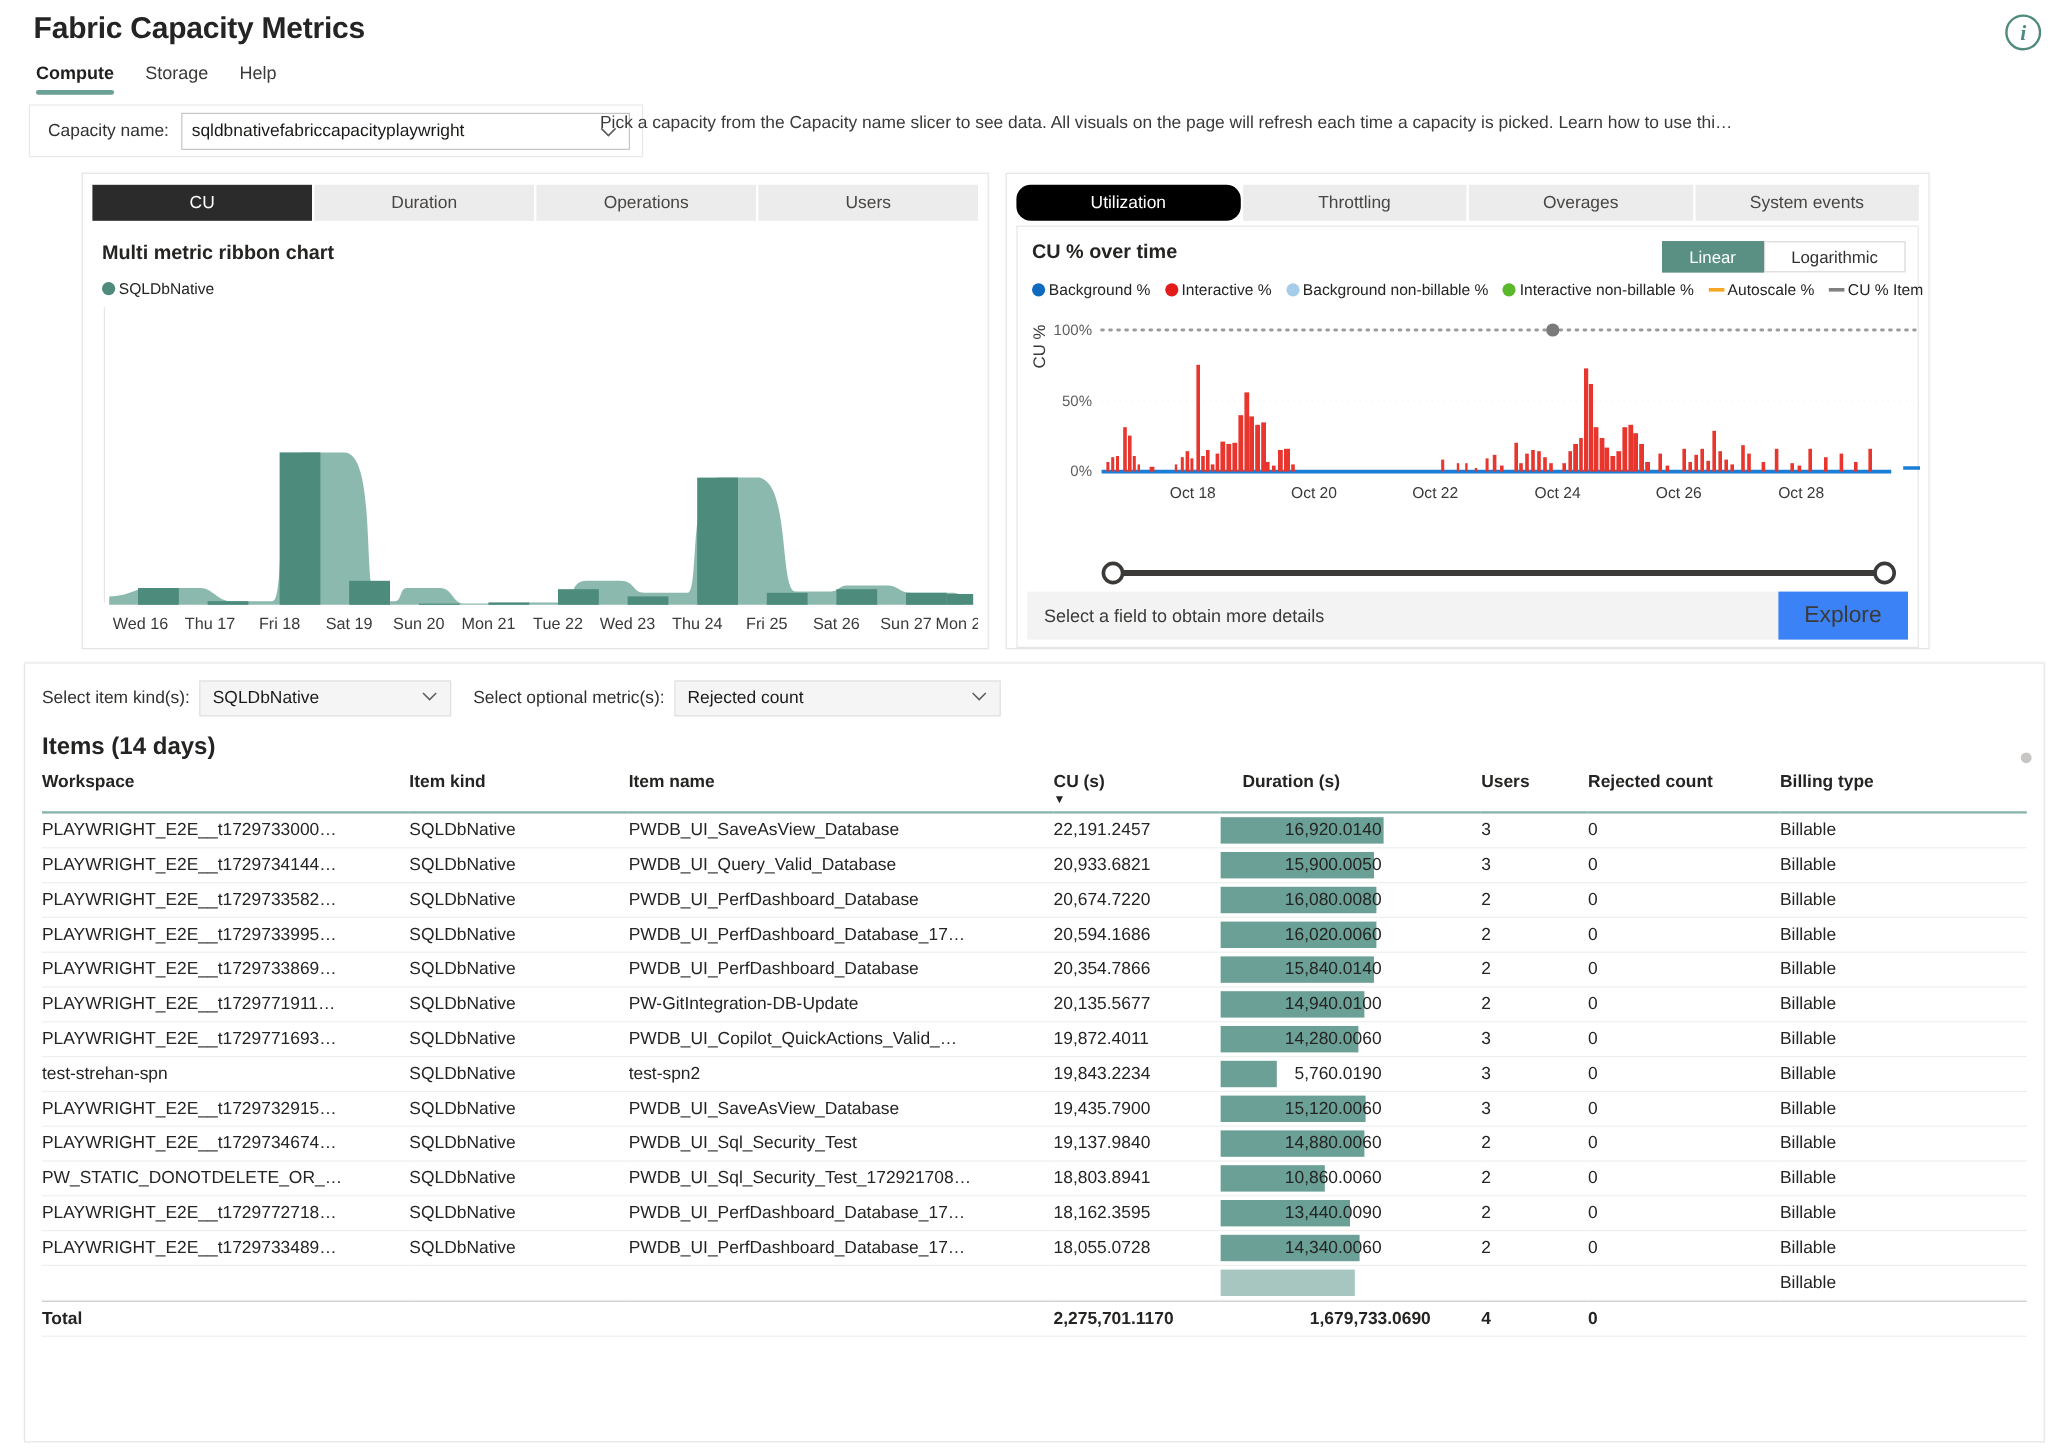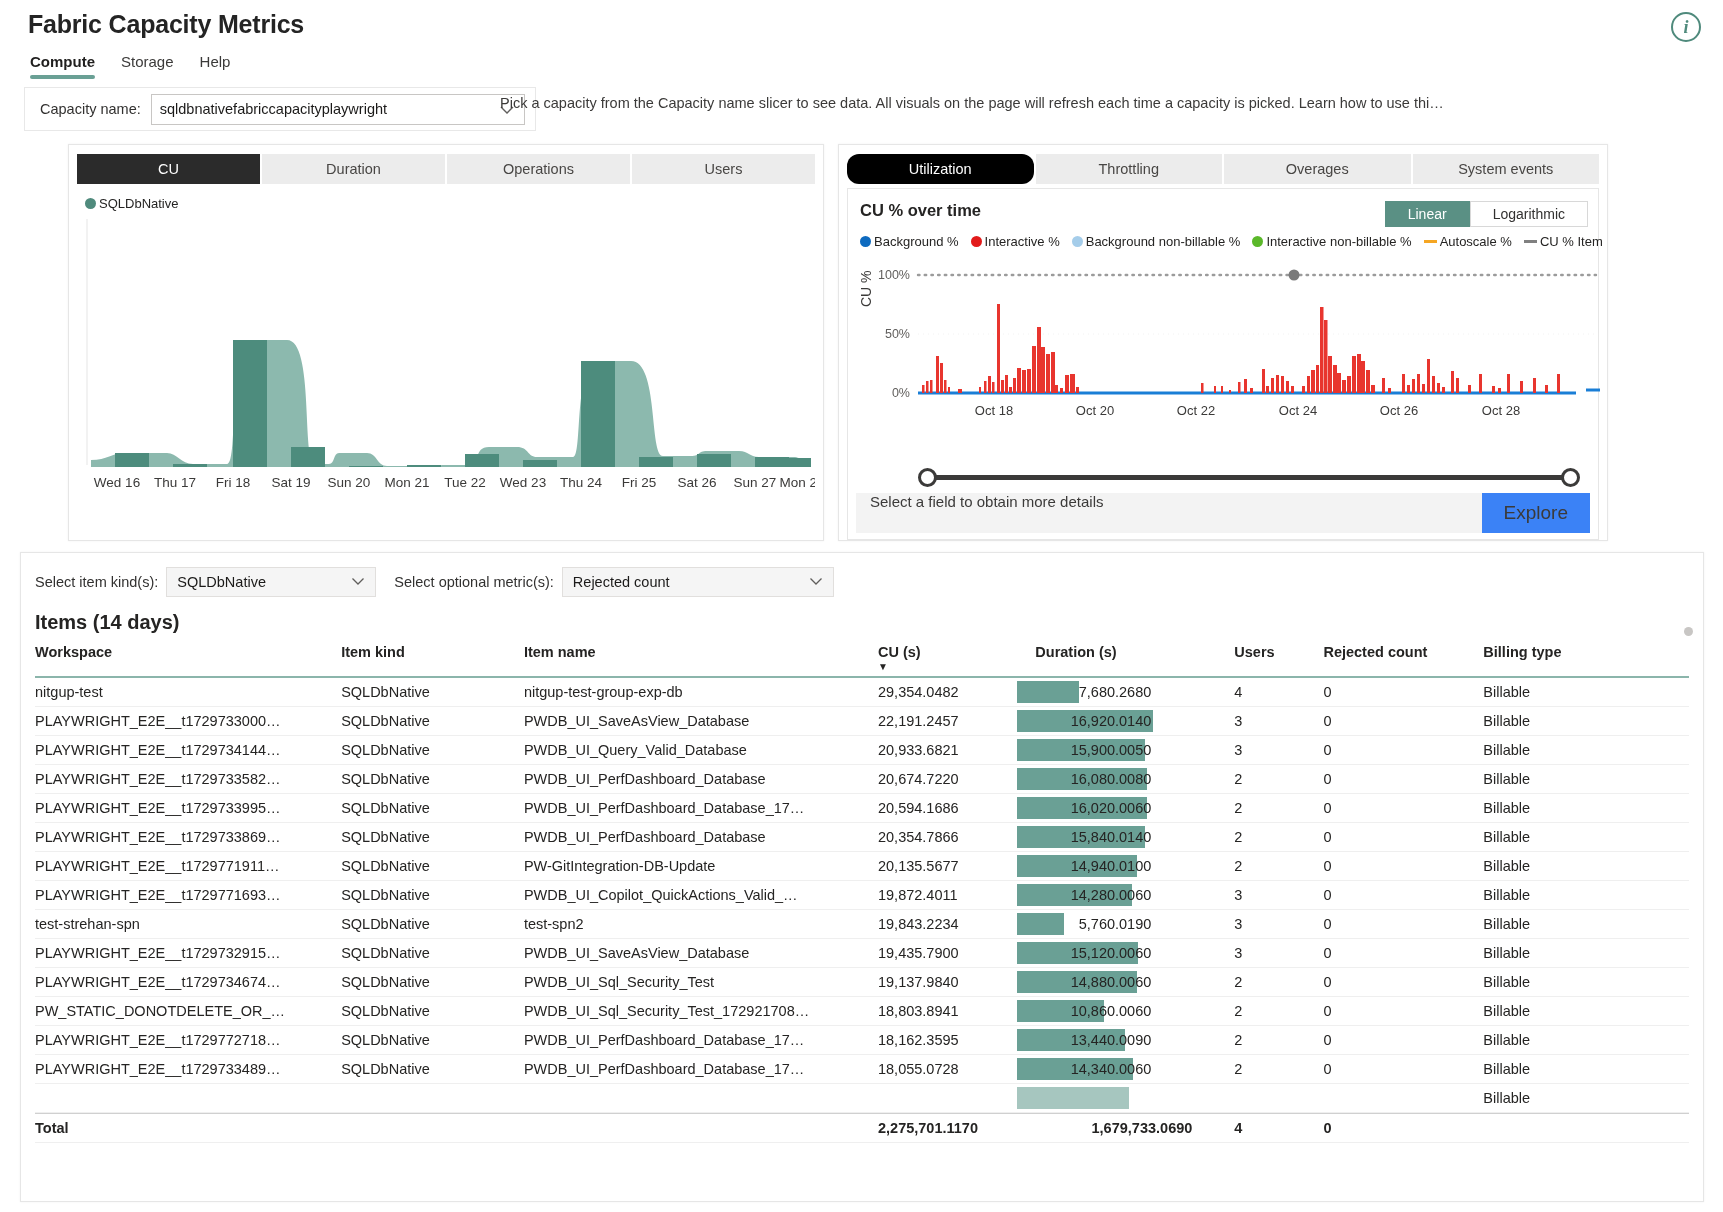--- a/index.html
+++ b/index.html
@@ -83,21 +83,21 @@
   .scale-btn.active { background: #5a9084; color: #fff; border-color: #5a9084; }
 
   .ylabel-vert {
     position: absolute; left: 10px; top: 118px;
     font-size: 14px; color: #3b3a39;
     transform: rotate(-90deg); transform-origin: left top; white-space: nowrap;
   }
 
   .status-strip {
     position: absolute; left: 8px; right: 8px; bottom: 6px;
-    height: 40px; background: #f3f3f3; display: flex; align-items: flex-start;
+    height: 40px; background: #f3f3f3; display: flex; align-items: center;
   }
   .status-strip .msg { font-size: 15px; color: #3b3a39; padding-left: 14px; flex: 1; }
   .explore-btn {
     background: #3b82f6; height: 40px; padding: 0 22px; display: flex; align-items: center;
     font-size: 19px; color: #3b3a39; cursor: pointer;
   }
 
   
   .table-area { position: absolute; left: 20px; top: 552px; width: 1684px; height: 650px;
                 background: #fff; border: 1px solid #e6e6e6; box-shadow: 0 0 2px rgba(0,0,0,.06); }
@@ -162,20 +162,21 @@
 
   <div class="panels">
 
     <div class="panel panel-left">
       <div class="tabstrip">
         <div class="tab active">CU</div>
         <div class="tab">Duration</div>
         <div class="tab">Operations</div>
         <div class="tab">Users</div>
       </div>
+      <div class="chart-title">Multi metric ribbon chart</div>
       <div class="legend-row" style="margin-left:8px;">
         <span class="legend-item">
           <span class="dot" style="background:#4f8a7c"></span>
           <span>SQLDbNative</span>
         </span>
       </div>
 
       <div style="margin-top:6px;">
         <svg width="738" height="300" viewBox="0 0 738 300">
 
@@ -466,35 +467,20 @@
               <span class="sortcaret">▼</span>
             </th>
             <th style="padding-left:18px;">Duration (s)</th>
             <th>Users</th>
             <th>Rejected count</th>
             <th>Billing type</th>
           </tr>
         </thead>
         <tbody id="tbody">
             <tr>
-              <td>nitgup-test</td>
-              <td>SQLDbNative</td>
-              <td>nitgup-test-group-exp-db</td>
-              <td class="num">29,354.0482</td>
-              <td class="databar-cell">
-                <div class="databar-wrap">
-                  <div class="databar" style="width:61.2px"></div>
-                  <div class="databar-val">7,680.2680</div>
-                </div>
-              </td>
-              <td class="num">4</td>
-              <td class="num">0</td>
-              <td>Billable</td>
-            </tr>
-            <tr>
               <td>PLAYWRIGHT_E2E__t1729733000…</td>
               <td>SQLDbNative</td>
               <td>PWDB_UI_SaveAsView_Database</td>
               <td class="num">22,191.2457</td>
               <td class="databar-cell">
                 <div class="databar-wrap">
                   <div class="databar" style="width:136px"></div>
                   <div class="databar-val">16,920.0140</div>
                 </div>
               </td>

